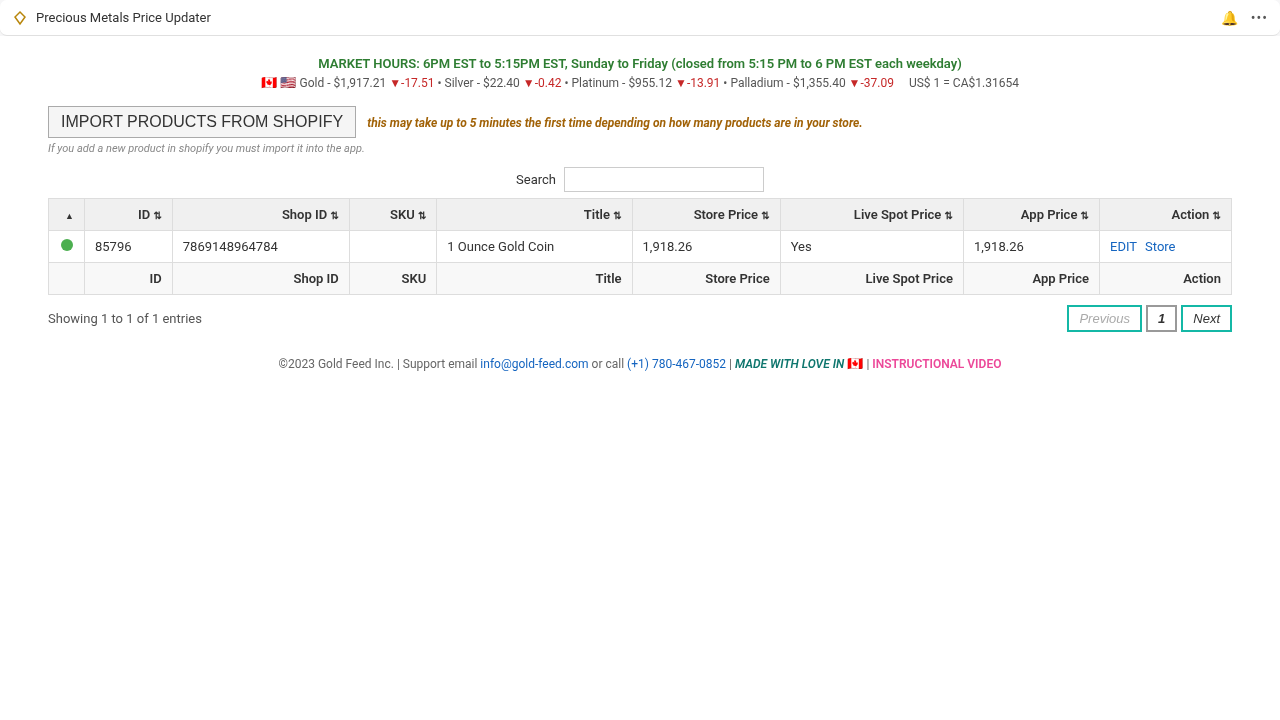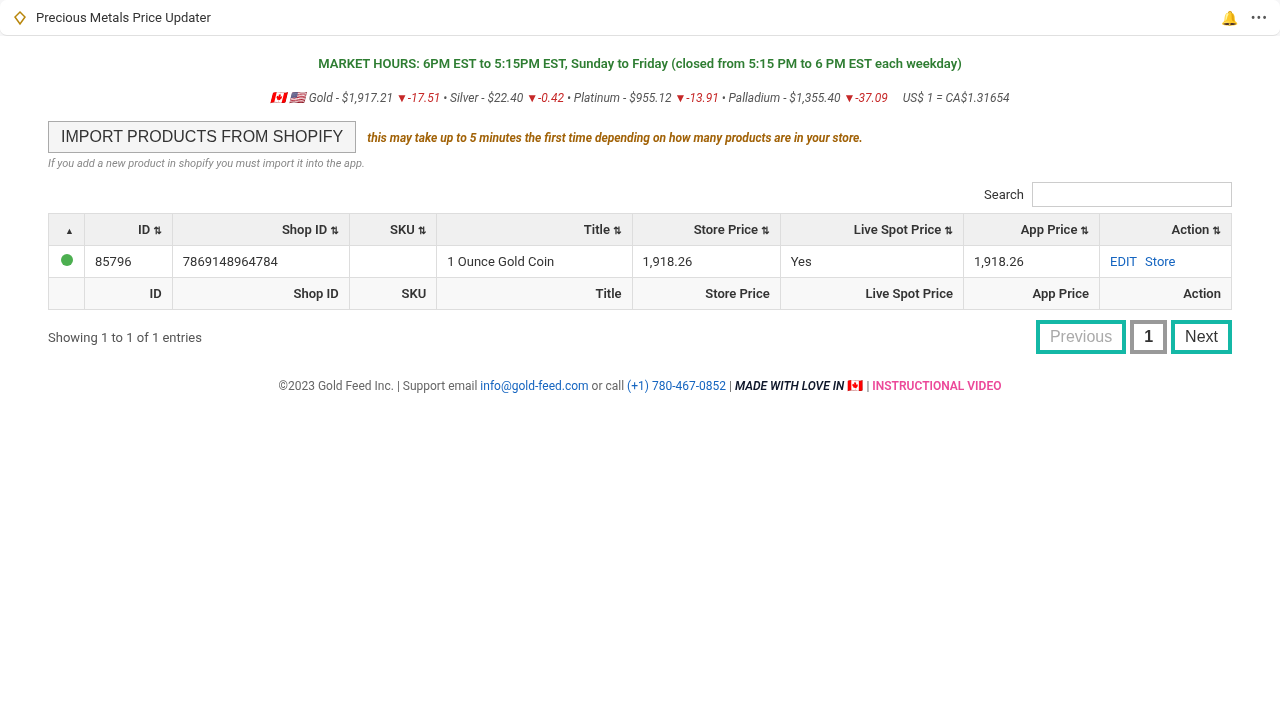--- a/index.html
+++ b/index.html
@@ -53,22 +53,21 @@
       margin-bottom: 10px;
     }
     .market-hours-text {
       color: #2e7d32;
       font-weight: 600;
       font-size: 13px;
     }
     .market-prices {
       font-size: 12px;
       color: #555;
-      margin-top: 19px;
-      font-style: italic;
+      margin-top: 4px;
     }
     .price-down {
       color: #c62828;
     }
     .exchange-rate {
       font-size: 12px;
       color: #555;
       margin-left: 12px;
     }
 
@@ -94,21 +93,21 @@
     .import-subtext {
       font-size: 11px;
       color: #888;
       font-style: italic;
       margin-top: 4px;
     }
 
     
     .search-row {
       display: flex;
-      justify-content: flex-end;
+      justify-content: center;
       align-items: center;
       margin: 12px 0 6px 0;
       gap: 8px;
     }
     .search-label {
       font-size: 13px;
       color: #333;
     }
     .search-input {
       border: 1px solid #ccc;
@@ -180,25 +179,26 @@
       font-size: 13px;
       color: #555;
     }
     .pagination-controls {
       display: flex;
       align-items: center;
       gap: 4px;
     }
     .page-btn {
       padding: 4px 10px;
-      border: 4px solid #14b8a6;
+      border: 2px solid #14b8a6;
       background: #fff;
-      font-size: 16px;
-      cursor: pointer;
-      color: #333;
+      font-size: 13px;
+      cursor: pointer;
+      color: #333;
+      font-style: italic;
     }
     .page-btn.active {
       background: #fff;
       border-color: #999;
       font-weight: 600;
     }
     .page-btn.disabled {
       color: #aaa;
       cursor: default;
     }
@@ -215,21 +215,21 @@
       text-decoration: none;
     }
     .footer .instructional-link {
       color: #ec4899;
       font-weight: 600;
       text-decoration: none;
     }
     .footer .made-with {
       font-style: italic;
       font-weight: 600;
-      color: #0f172a;
+      color: #0f766e;
     }
 
     
     .flag-emoji { font-size: 13px; }
 
     
     .sort-up::after { content: '▲'; font-size: 9px; }
     .sort-both::after { content: '⇅'; font-size: 10px; }
   </style>
 </head>

